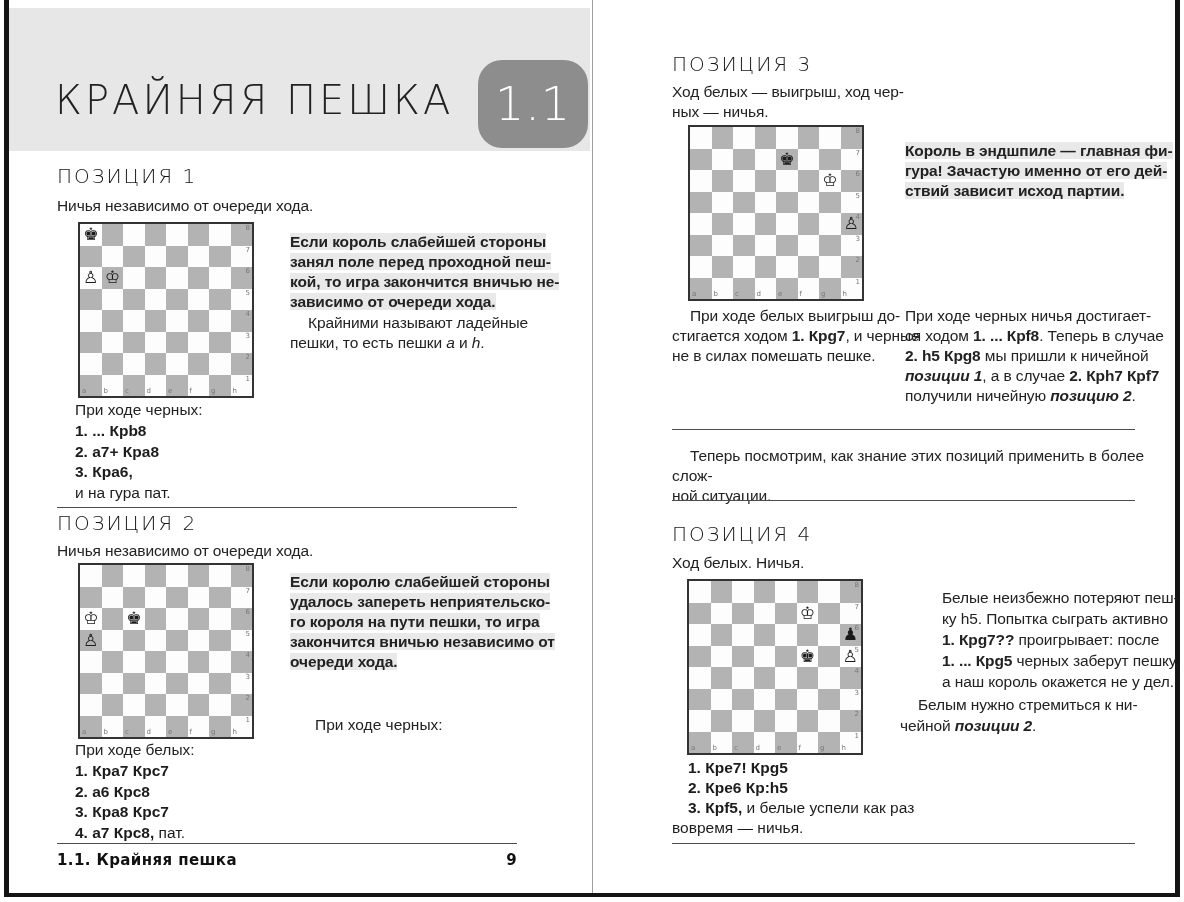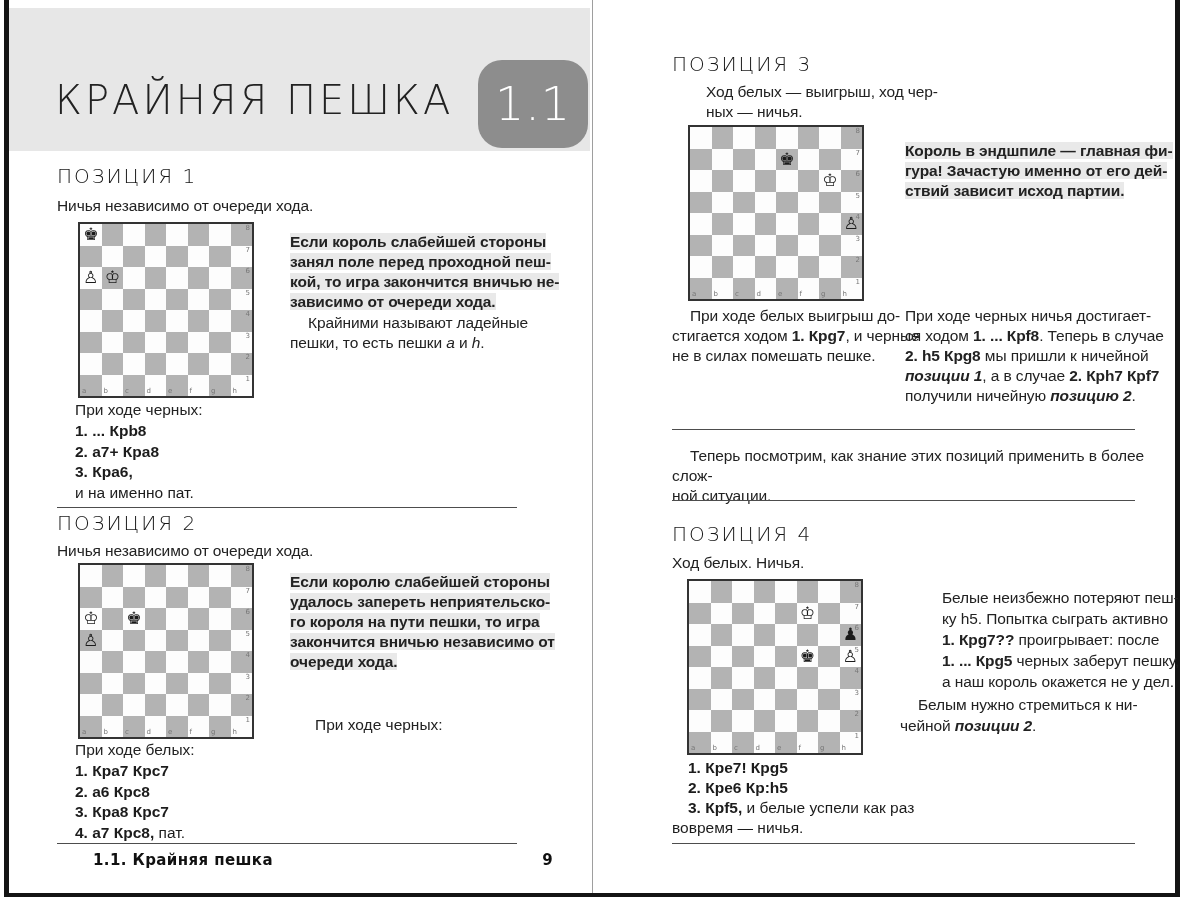--- a/index.html
+++ b/index.html
@@ -19,21 +19,21 @@
   .pos-heading{font-size:20px;letter-spacing:2px;line-height:1;color:#161616;}
   .body-text{font-size:15.5px;line-height:20px;white-space:pre-line;color:#222;letter-spacing:-0.1px;}
   .ind{text-indent:18px;}
   .sb{font-weight:bold;}
   .si{font-style:italic;}
   .sbi{font-weight:bold;font-style:italic;}
   .shl{font-weight:bold;background:#e9e9e9;-webkit-box-decoration-break:clone;box-decoration-break:clone;}
   .moves-title{font-size:15.5px;line-height:18px;color:#222;}
   .mv{font-size:15.5px;line-height:20.5px;color:#1c1c1c;white-space:pre-line;}
   .rule{position:absolute;height:1px;background:#4d4d4d;}
-  .footer-row{display:flex;justify-content:space-between;align-items:baseline;margin-left:36px;}
+  .footer-row{display:flex;justify-content:space-between;align-items:baseline;}
   .footer-text{font-family:"DejaVu Sans",sans-serif;font-weight:bold;font-size:15px;letter-spacing:0.4px;color:#111;}
   .board{position:absolute;width:172px;height:172px;border:2px solid #333;background:#fff;}
   .sq{position:absolute;width:21.5px;height:21.5px;}
   .sq-l{background:#fdfdfd;}
   .sq-d{background:#b3b3b3;}
   .coord{position:absolute;font-family:"DejaVu Sans",sans-serif;font-size:7px;color:#777;line-height:7px;}
   .rk{right:2px;}
   .fl{bottom:1px;}
   .piece{position:absolute;width:21.5px;height:21.5px;font-family:"DejaVu Sans",sans-serif;font-size:17px;line-height:21.5px;text-align:center;color:#1a1a1a;}
   .mvpara{font-size:15.5px;line-height:20px;white-space:pre-line;color:#1c1c1c;text-indent:16px;}
@@ -148,21 +148,21 @@
   <div class="abs body-text" style="left:290px;top:232px;"><span class="shl">Если король слабейшей стороны
 занял поле перед проходной пеш-
 кой, то игра закончится вничью не-
 зависимо от очереди хода.</span></div>
 
   <div class="abs moves-title" style="left:75px;top:401px;">При ходе черных:</div>
   <div class="abs" style="left:75px;top:421px;">
       <div class="mv"><span class="sb">1. ... Крb8</span></div>
       <div class="mv"><span class="sb">2. a7+ Крa8</span></div>
       <div class="mv"><span class="sb">3. Крa6,</span></div>
-      <div class="mv"><span>и на именно пат.</span></div>
+      <div class="mv"><span>и на гура пат.</span></div>
     </div>
 
   <div class="rule" style="left:57px;top:507px;width:460px;"></div>
 
   <div class="abs display pos-heading" style="left:57px;top:513px;">ПОЗИЦИЯ 2</div>
   <div class="abs body-text" style="left:57px;top:541px;">Ничья независимо от очереди хода.</div>
 
   <div class="board" style="left:78px;top:563px;">
       <div class="sq sq-l" style="left: 0px; top: 0px;"></div>
       <div class="sq sq-d" style="left: 21.5px; top: 0px;"></div>
@@ -268,21 +268,21 @@
   <div class="rule" style="left:57px;top:843px;width:460px;"></div>
   <div class="abs footer-row" style="left:57px;top:851px;width:460px;">
     <span class="footer-text">1.1. Крайняя пешка</span>
     <span class="footer-text">9</span>
   </div>
 </div>
 
 <div class="layer">
 
   <div class="abs display pos-heading" style="left:672px;top:54px;">ПОЗИЦИЯ 3</div>
-  <div class="abs body-text" style="left:706px;top:82px;">Ход белых — выигрыш, ход чер-
+  <div class="abs body-text" style="left:672px;top:82px;">Ход белых — выигрыш, ход чер-
 ных — ничья.</div>
 
   <div class="board" style="left:688px;top:125px;">
       <div class="sq sq-l" style="left: 0px; top: 0px;"></div>
       <div class="sq sq-d" style="left: 21.5px; top: 0px;"></div>
       <div class="sq sq-l" style="left: 43px; top: 0px;"></div>
       <div class="sq sq-d" style="left: 64.5px; top: 0px;"></div>
       <div class="sq sq-l" style="left: 86px; top: 0px;"></div>
       <div class="sq sq-d" style="left: 107.5px; top: 0px;"></div>
       <div class="sq sq-l" style="left: 129px; top: 0px;"></div>

